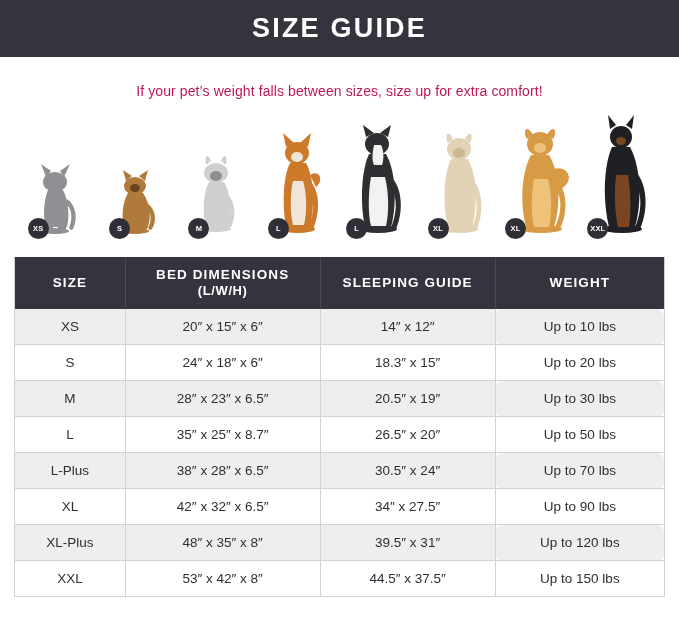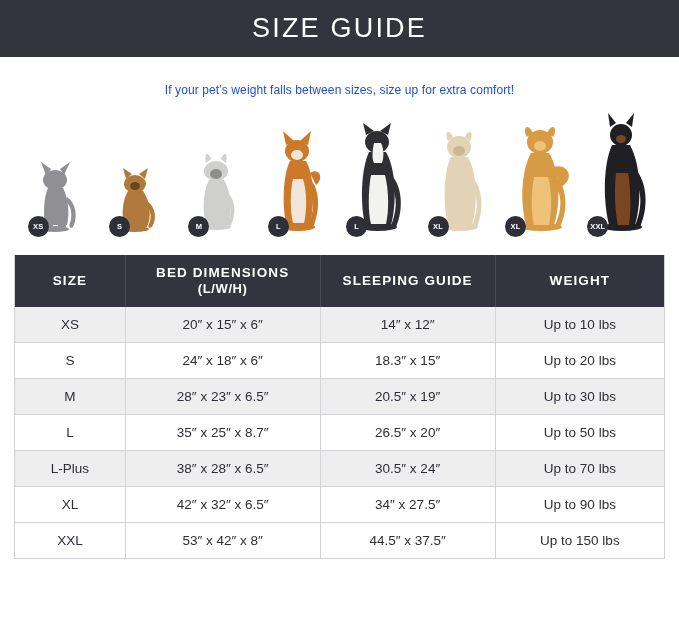--- a/index.html
+++ b/index.html
@@ -25,29 +25,29 @@
   .header {
     height: 57px;
     background: #34343e;
     display: flex;
     align-items: center;
     justify-content: center;
   }
   .header-title {
     color: #ffffff;
     font-size: 27px;
-    font-weight: normal;
+    font-weight: bold;
     letter-spacing: 2.2px;
   }
 
   
   .subtitle {
     text-align: center;
-    font-size: 12px;
-    color: #1d4ed8;
+    font-size: 14px;
+    color: #be185d;
     margin-top: 26px;
     letter-spacing: 0.1px;
   }
 
   
   .pets-row {
     position: relative;
     height: 130px;
     margin: 12px 14px 0 14px;
     display: flex;
@@ -123,21 +123,21 @@
     margin-top: 1px;
   }
   table.size-table td {
     font-size: 13.5px;
     color: #2e2e36;
     text-align: center;
     padding: 10px 4px;
     border-right: 1px solid #d2d2d7;
     border-bottom: 1px solid #d2d2d7;
   }
-  table.size-table td:last-child { border-right: none; }
+  table.size-table td:last-child { border-right: none; border-radius: 7px; }
   tr.row-odd td { background: #eeeeef; }
   tr.row-even td { background: #ffffff; }
   tr:last-child td { border-bottom: none; }
 
   col.c1 { width: 17%; }
   col.c2 { width: 30%; }
   col.c3 { width: 27%; }
   col.c4 { width: 26%; }
 </style>
 </head>
@@ -369,20 +369,26 @@
           <td>38″ x 28″ x 6.5″</td>
           <td>30.5″ x 24″</td>
           <td>Up to 70 lbs</td>
         </tr>
         <tr class="row-even">
           <td>XL</td>
           <td>42″ x 32″ x 6.5″</td>
           <td>34″ x 27.5″</td>
           <td>Up to 90 lbs</td>
         </tr>
+        <tr class="row-odd">
+          <td>XL-Plus</td>
+          <td>48″ x 35″ x 8″</td>
+          <td>39.5″ x 31″</td>
+          <td>Up to 120 lbs</td>
+        </tr>
         <tr class="row-even">
           <td>XXL</td>
           <td>53″ x 42″ x 8″</td>
           <td>44.5″ x 37.5″</td>
           <td>Up to 150 lbs</td>
         </tr>
       </tbody>
     </table>
   </div>
 

